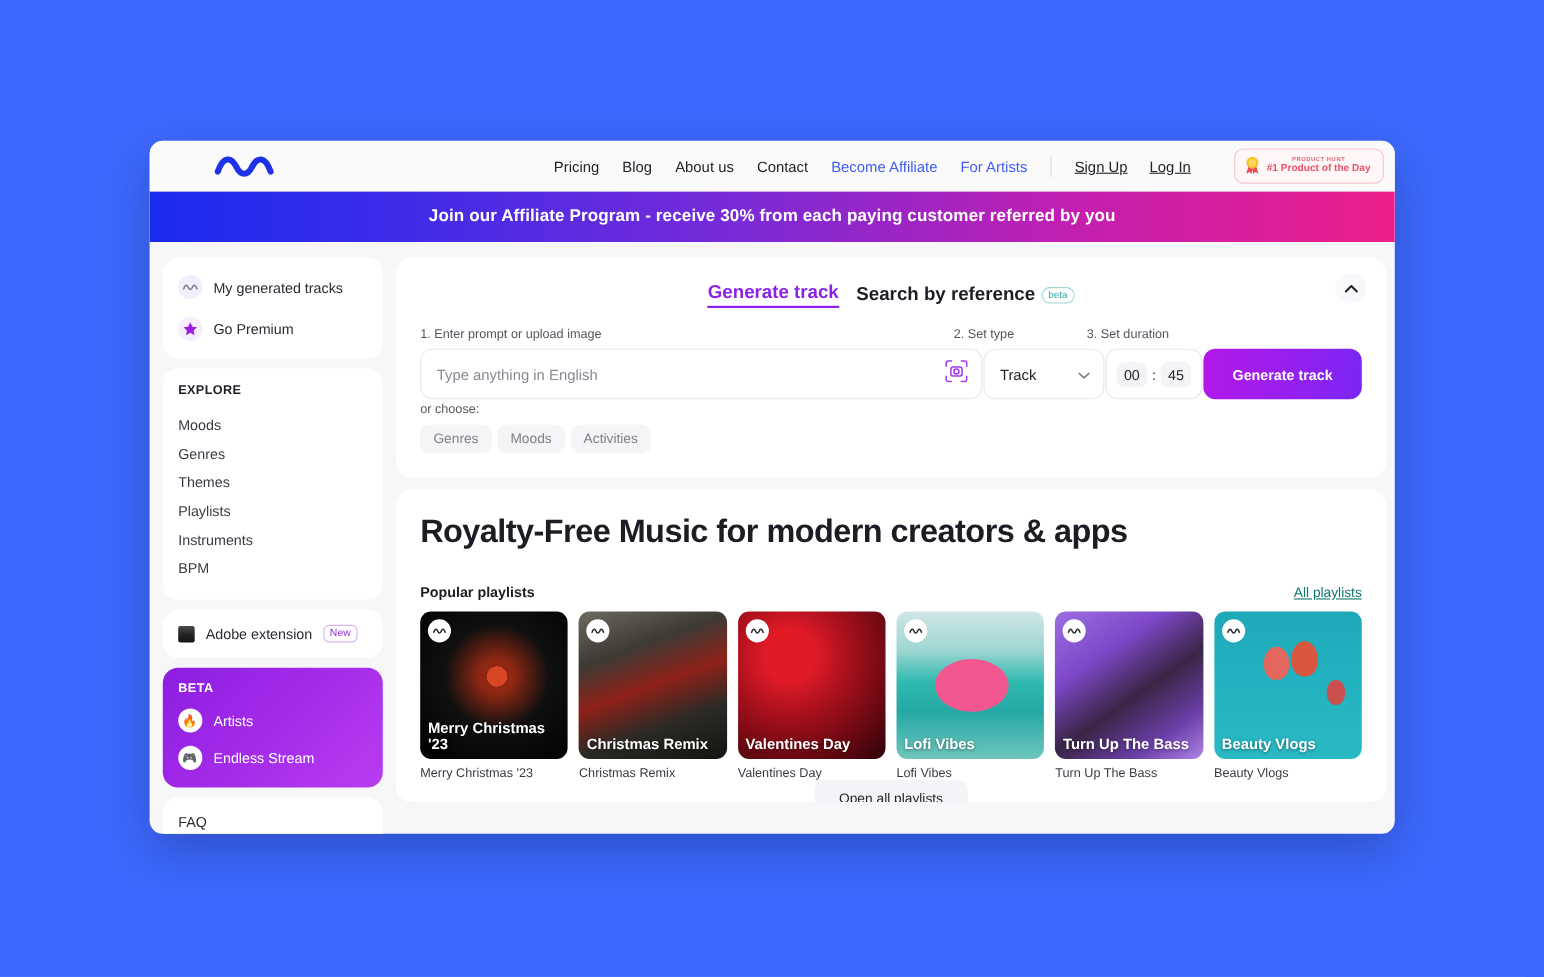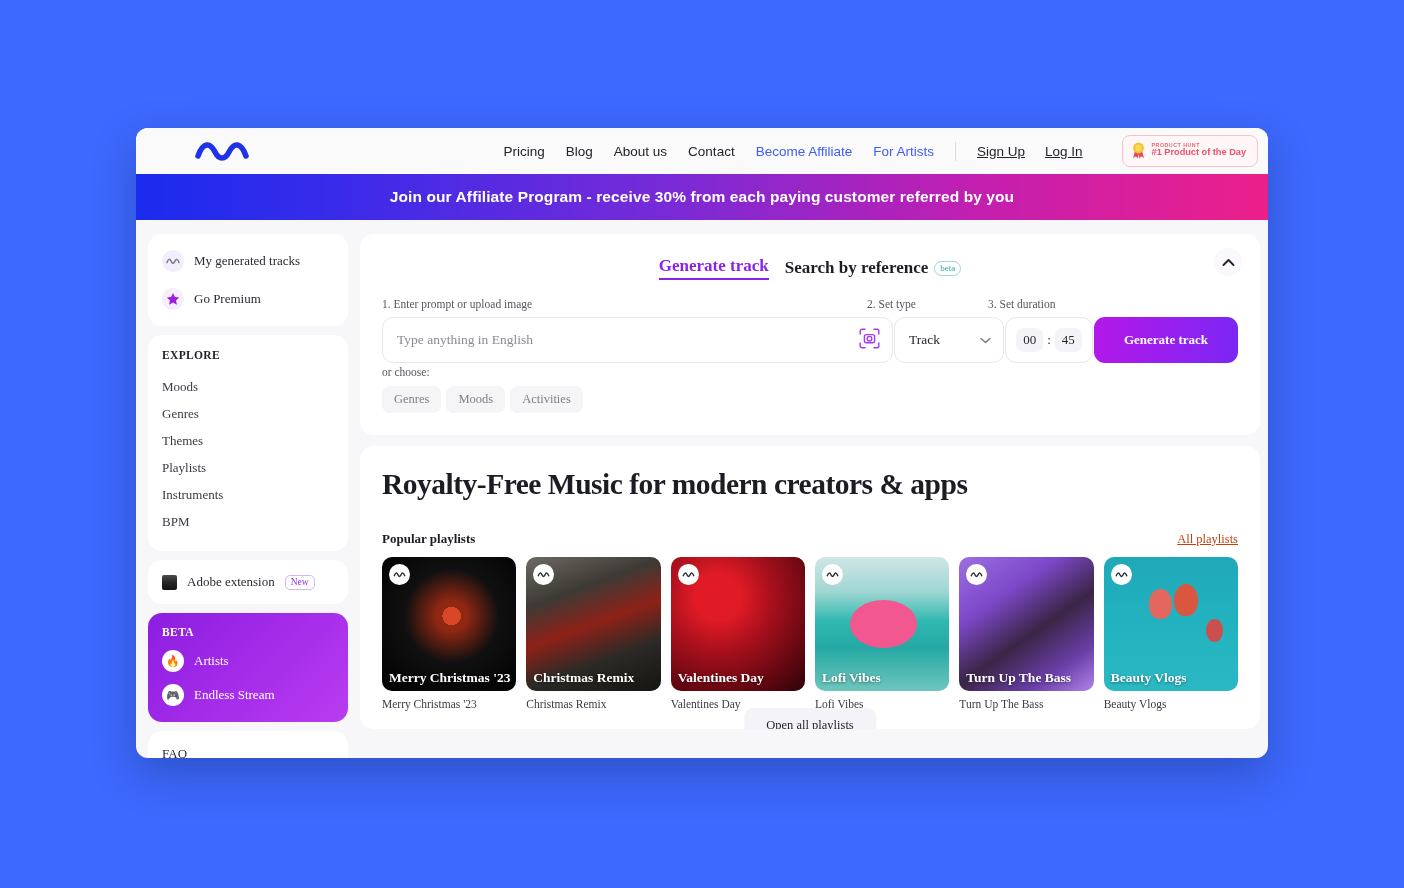--- a/index.html
+++ b/index.html
@@ -26,21 +26,21 @@
     height: 46px;
     background: #fafafa;
     display: flex; align-items: center;
     padding: 0 10px 0 58px;
     position: relative;
   }
   #logo { width: 60px; height: 28px; display:flex; align-items:center; }
   #nav-links {
     margin-left: auto;
     display: flex; align-items: center; gap: 21px;
-    font-size: 13.5px; color: #23232b;
+    font-size: 13.5px; color: #23232b; text-align: center;
   }
   #nav-links .link { white-space: nowrap; cursor: pointer; }
   #nav-links .accent { color: #3f5cf6; }
   .nav-div { width: 1px; height: 19px; background: #dcdce3; }
   #auth { display:flex; align-items:center; gap: 20px; font-size: 13.5px; color:#23232b;text-decoration:underline; }
 
   #ph-badge {
     margin-left: 18px;
     display: flex; align-items: center; gap: 6px;
     border: 1px solid #f4c3cf;
@@ -56,21 +56,21 @@
   
   #banner {
     height: 46px;
     background: linear-gradient(90deg,#1a2bee 0%,#3a2bea 18%,#7b2ad6 48%,#c21fb0 74%,#ec1f8a 100%);
     display: flex; align-items: center; justify-content: center;
     color: #fff; font-size: 15.5px; font-weight: bold;
     letter-spacing: .1px;
   }
 
   
-  #content { display: flex; padding: 14px 8px 0 12px; gap: 12px; height: 509px; font-family: Liberation Serif, serif; }
+  #content { display: flex; padding: 14px 8px 0 12px; gap: 12px; height: 509px; }
 
   
   #sidebar { width: 200px; flex: 0 0 200px; display: flex; flex-direction: column; gap: 9px; }
   .panel { background: #fff; border-radius: 14px; }
   .side-row { display: flex; align-items: center; gap: 10px; font-size: 13px; color: #2a2a33; cursor: pointer; }
 
   #p-tracks { padding: 16px 14px; display: flex; flex-direction: column; gap: 16px; }
   .ic-circle { width: 22px; height: 22px; border-radius: 50%; display:flex; align-items:center; justify-content:center; flex:0 0 22px;}
   .ic-wave-bg { background: #f3eefb; }
   .ic-star-bg { background: #f6eefc; }
@@ -133,21 +133,21 @@
 
   #orchoose { font-size: 11.5px; color:#55555f; margin: 3px 0 8px; }
   #chips { display: flex; gap: 5px; }
   .chip { background:#f5f5f8; border-radius: 8px; padding: 6px 12px; font-size: 12.5px; color:#7e7e88; cursor:pointer; }
 
   
   #pl-card { background:#fff; border-radius: 14px; padding: 22px 22px 0; flex: 1; min-height: 0; overflow: hidden; position: relative; }
   #headline { font-size: 29.5px; font-weight: bold; color:#1c1c24; letter-spacing:-.5px; }
   #sub-row { display:flex; align-items:baseline; margin: 15px 0 10px; }
   #sub-title { font-size: 13px; font-weight: bold; color:#1c1c24;margin-top:15px; }
-  #all-pl { margin-left:auto; font-size: 12.5px; color:#c2410c; text-decoration: underline; cursor:pointer; }
+  #all-pl { margin-left:auto; font-size: 12.5px; color:#0f766e; text-decoration: underline; cursor:pointer; }
 
   #grid { display: grid; grid-template-columns: repeat(6, 1fr); gap: 10px; }
   .pl { cursor: pointer; }
   .art {
     position: relative; width: 100%; aspect-ratio: 1/1; border-radius: 10px; overflow: hidden;
   }
   .art .badge {
     position:absolute; left:7px; top:7px; width:21px; height:21px; border-radius:50%;
     background:#fff; display:flex; align-items:center; justify-content:center;
   }

